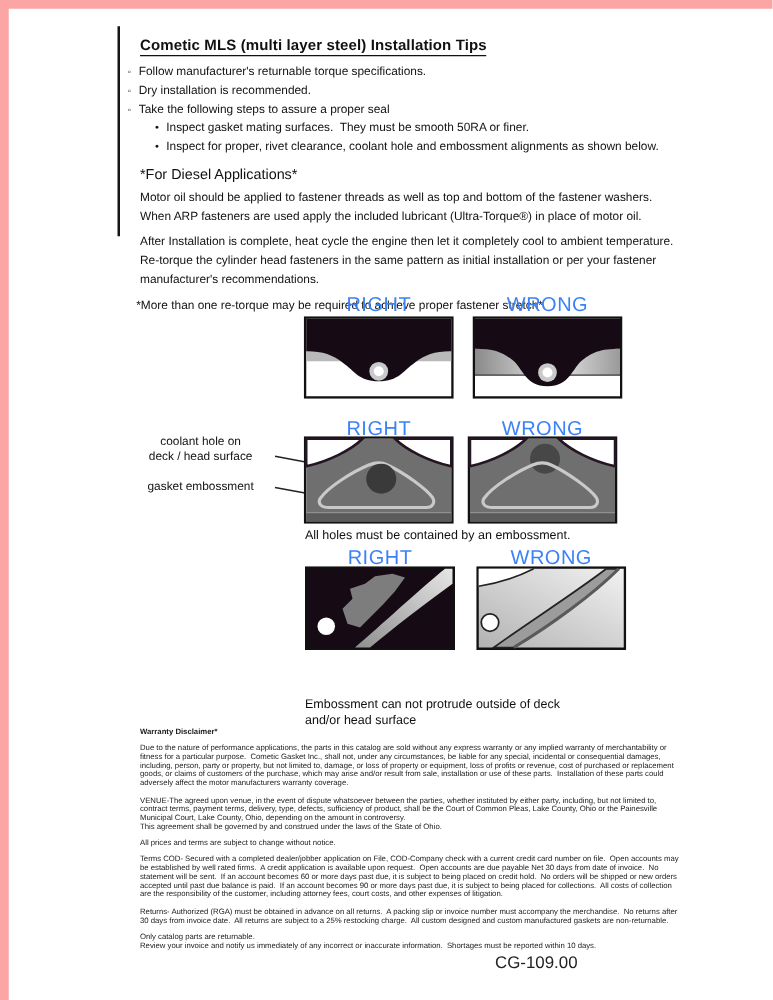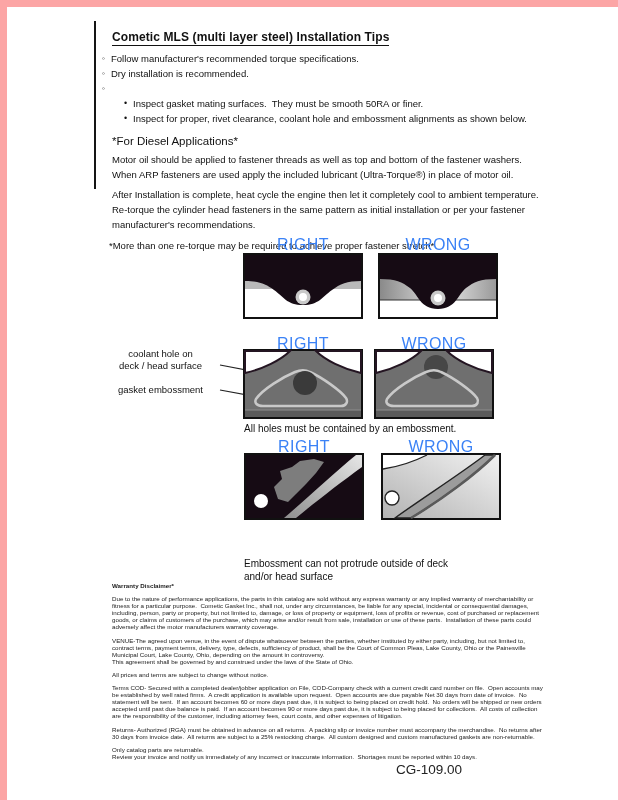--- a/index.html
+++ b/index.html
@@ -49,28 +49,29 @@
 <div class="page">
 
   <div class="left-rule"></div>
 
   <div class="content-top">
     <h1 class="doc-title">Cometic MLS (multi layer steel) Installation Tips</h1>
 
     <ul class="bullet-list">
       <li class="bullet-row">
         <span class="marker">◦</span>
-        <span class="prewrap">Follow manufacturer's recommended torque specifications.</span>
+        <span class="prewrap">Follow manufacturer's returnable torque specifications.</span>
       </li>
       <li class="bullet-row">
         <span class="marker">◦</span>
         <span class="prewrap">Dry installation is recommended.</span>
       </li>
       <li class="bullet-row">
         <span class="marker">◦</span>
+        <span class="prewrap">Take the following steps to assure a proper seal</span>
       </li>
       <li class="bullet-row sub">
         <span class="marker">•</span>
         <span class="prewrap">Inspect gasket mating surfaces.  They must be smooth 50RA or finer.</span>
       </li>
       <li class="bullet-row sub">
         <span class="marker">•</span>
         <span class="prewrap">Inspect for proper, rivet clearance, coolant hole and embossment alignments as shown below.</span>
       </li>
     </ul>

